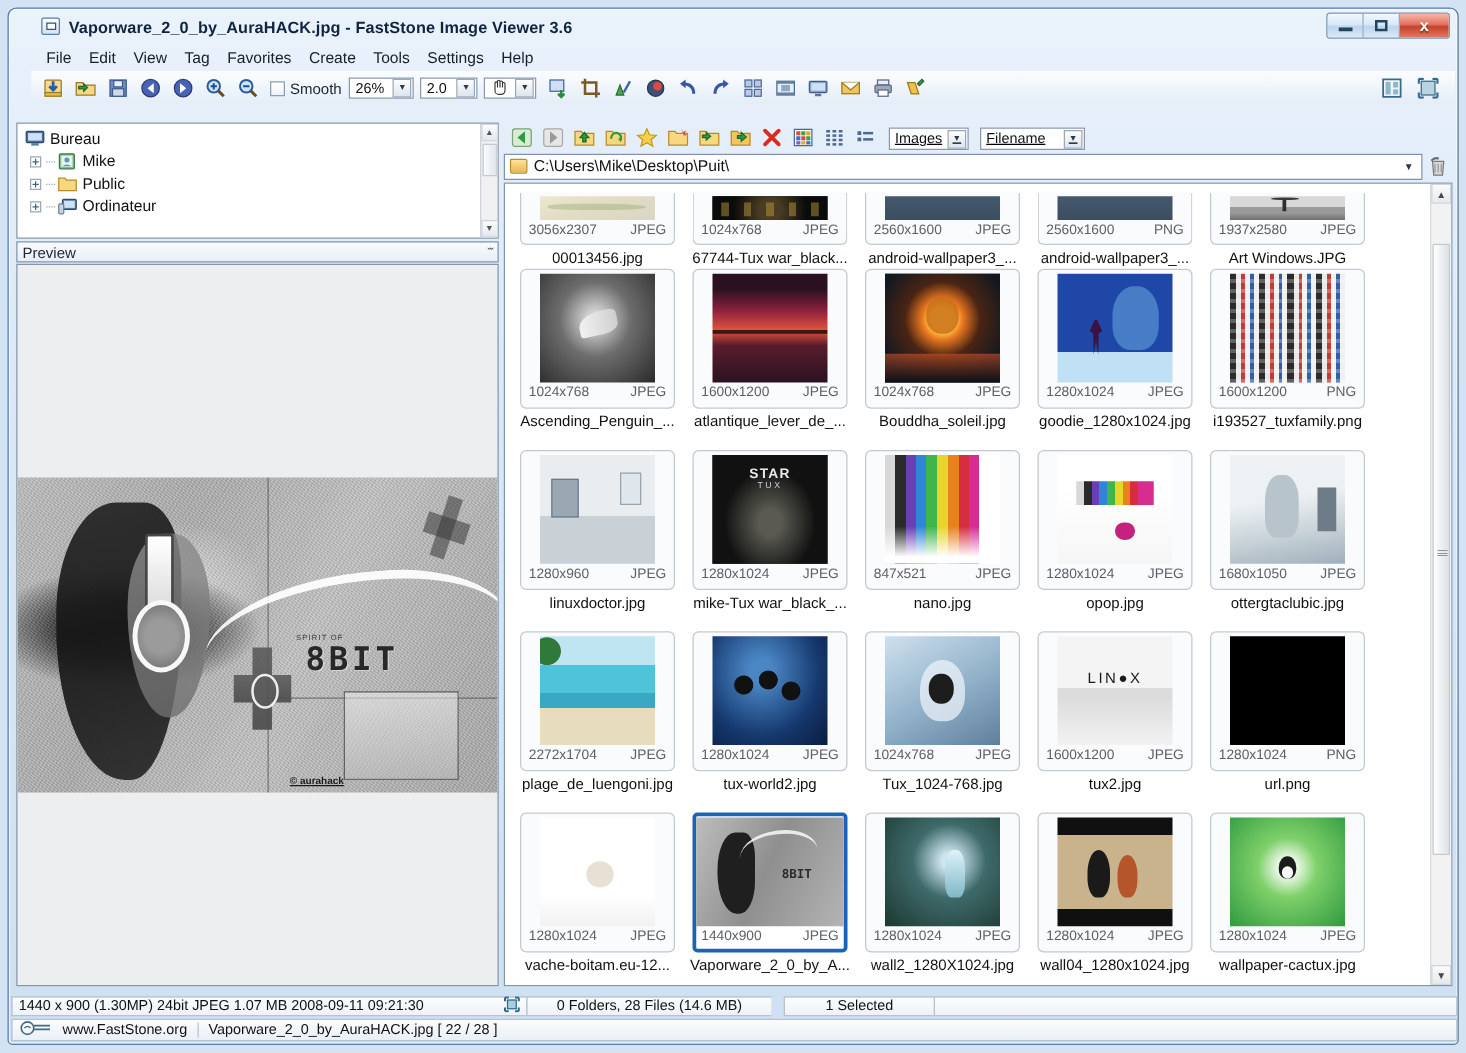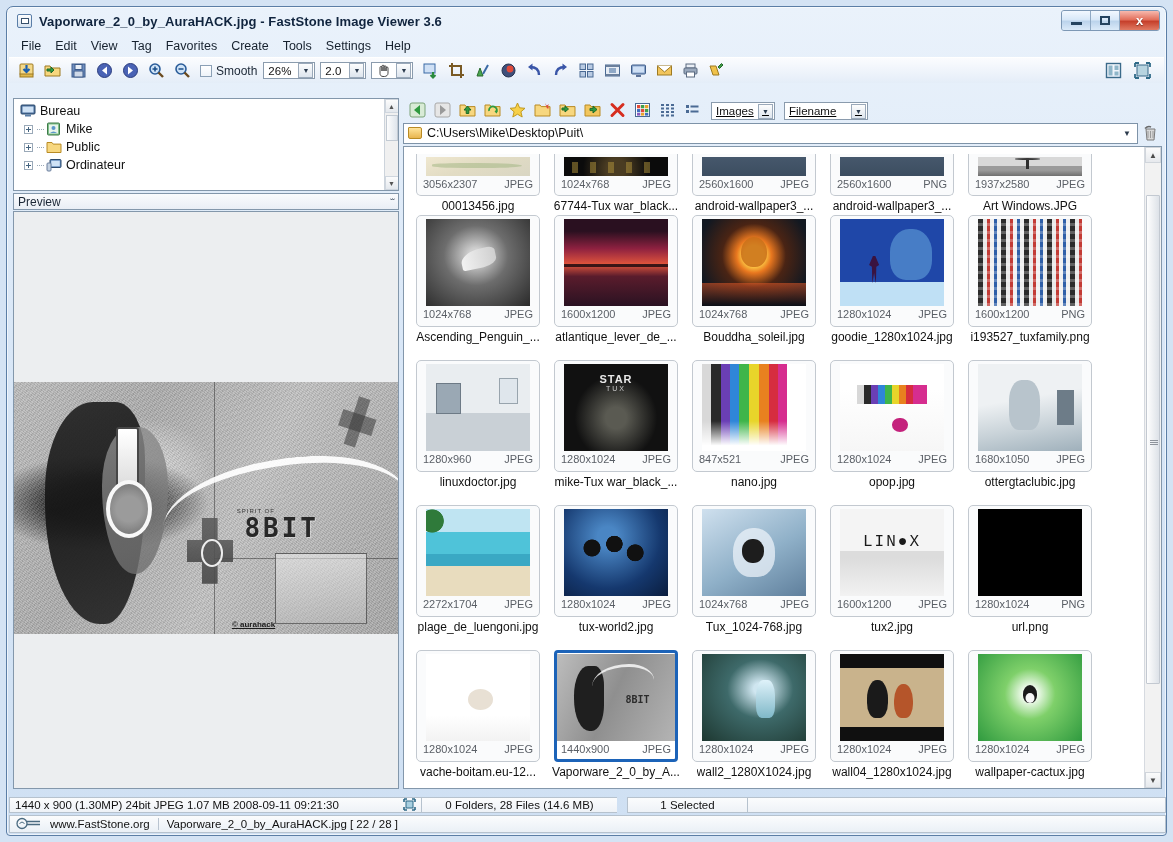--- a/index.html
+++ b/index.html
@@ -14,20 +14,21 @@
 
   
   .window {
     position:absolute; left:6px; top:6px;
     width:1161px; height:830px;
     border:1px solid #5b7ea6;
     border-radius:7px 7px 4px 4px;
     background:linear-gradient(180deg,#eaf2fb 0%,#d9e7f7 40%,#cfe0f3 100%);
     box-shadow:0 0 0 1px rgba(255,255,255,.6) inset;
     overflow:hidden;
+    padding-left:16px;
   }
 
   
   .titlebar {
     position:relative; height:28px;
     padding-left:10px;
     display:flex; align-items:center;
     color:#10243e;
     font-size:13px; font-weight:bold;
   }
@@ -341,21 +342,21 @@
   }
   .tcell.firstrow .tframe {
     height:42px; justify-content:flex-end;
     border-radius:0 0 5px 5px; border-top:none;
   }
   .tframe.selected {
     border:3px solid #1c63b8; border-radius:4px; padding:1px;
     background:#fff;
   }
   .timg {
-    width:104px; height:87px;
+    width:92px; height:87px;
     background:#888; overflow:hidden; position:relative;
   }
   .tcell.firstrow .timg { height:19px; }
   .tframe.selected .timg { width:118px; }
   .tmeta {
     width:100%; height:16px;
     display:flex; align-items:center; justify-content:space-between;
     font-size:11px; color:#5a5f66;
     padding:0 3px;
   }
@@ -1045,21 +1046,21 @@
                 <div class="tmeta">
                   <span>1024x768</span>
                   <span>JPEG</span>
                 </div>
               </div>
               <div class="tname">Tux_1024-768.jpg</div>
             </div>
             <div class="tcell">
               <div class="tframe">
                 <div class="timg" style="background:linear-gradient(180deg,#f4f4f4 0 48%,#dcdcdc 48% 56%,#f2f2f2 100%);">
-                  <div style="position:absolute;left:50%;top:38%;transform:translate(-50%,-50%);color:#1a1a1a;font-size:16px;letter-spacing:2px;font-family:Liberation Mono, monospace">LIN●X</div>
+                  <div style="position:absolute;left:50%;top:38%;transform:translate(-50%,-50%);color:#1a1a1a;font-size:12px;letter-spacing:2px;font-family:Liberation Sans, sans-serif">LIN●X</div>
                 </div>
                 <div class="tmeta">
                   <span>1600x1200</span>
                   <span>JPEG</span>
                 </div>
               </div>
               <div class="tname">tux2.jpg</div>
             </div>
             <div class="tcell">
               <div class="tframe">

